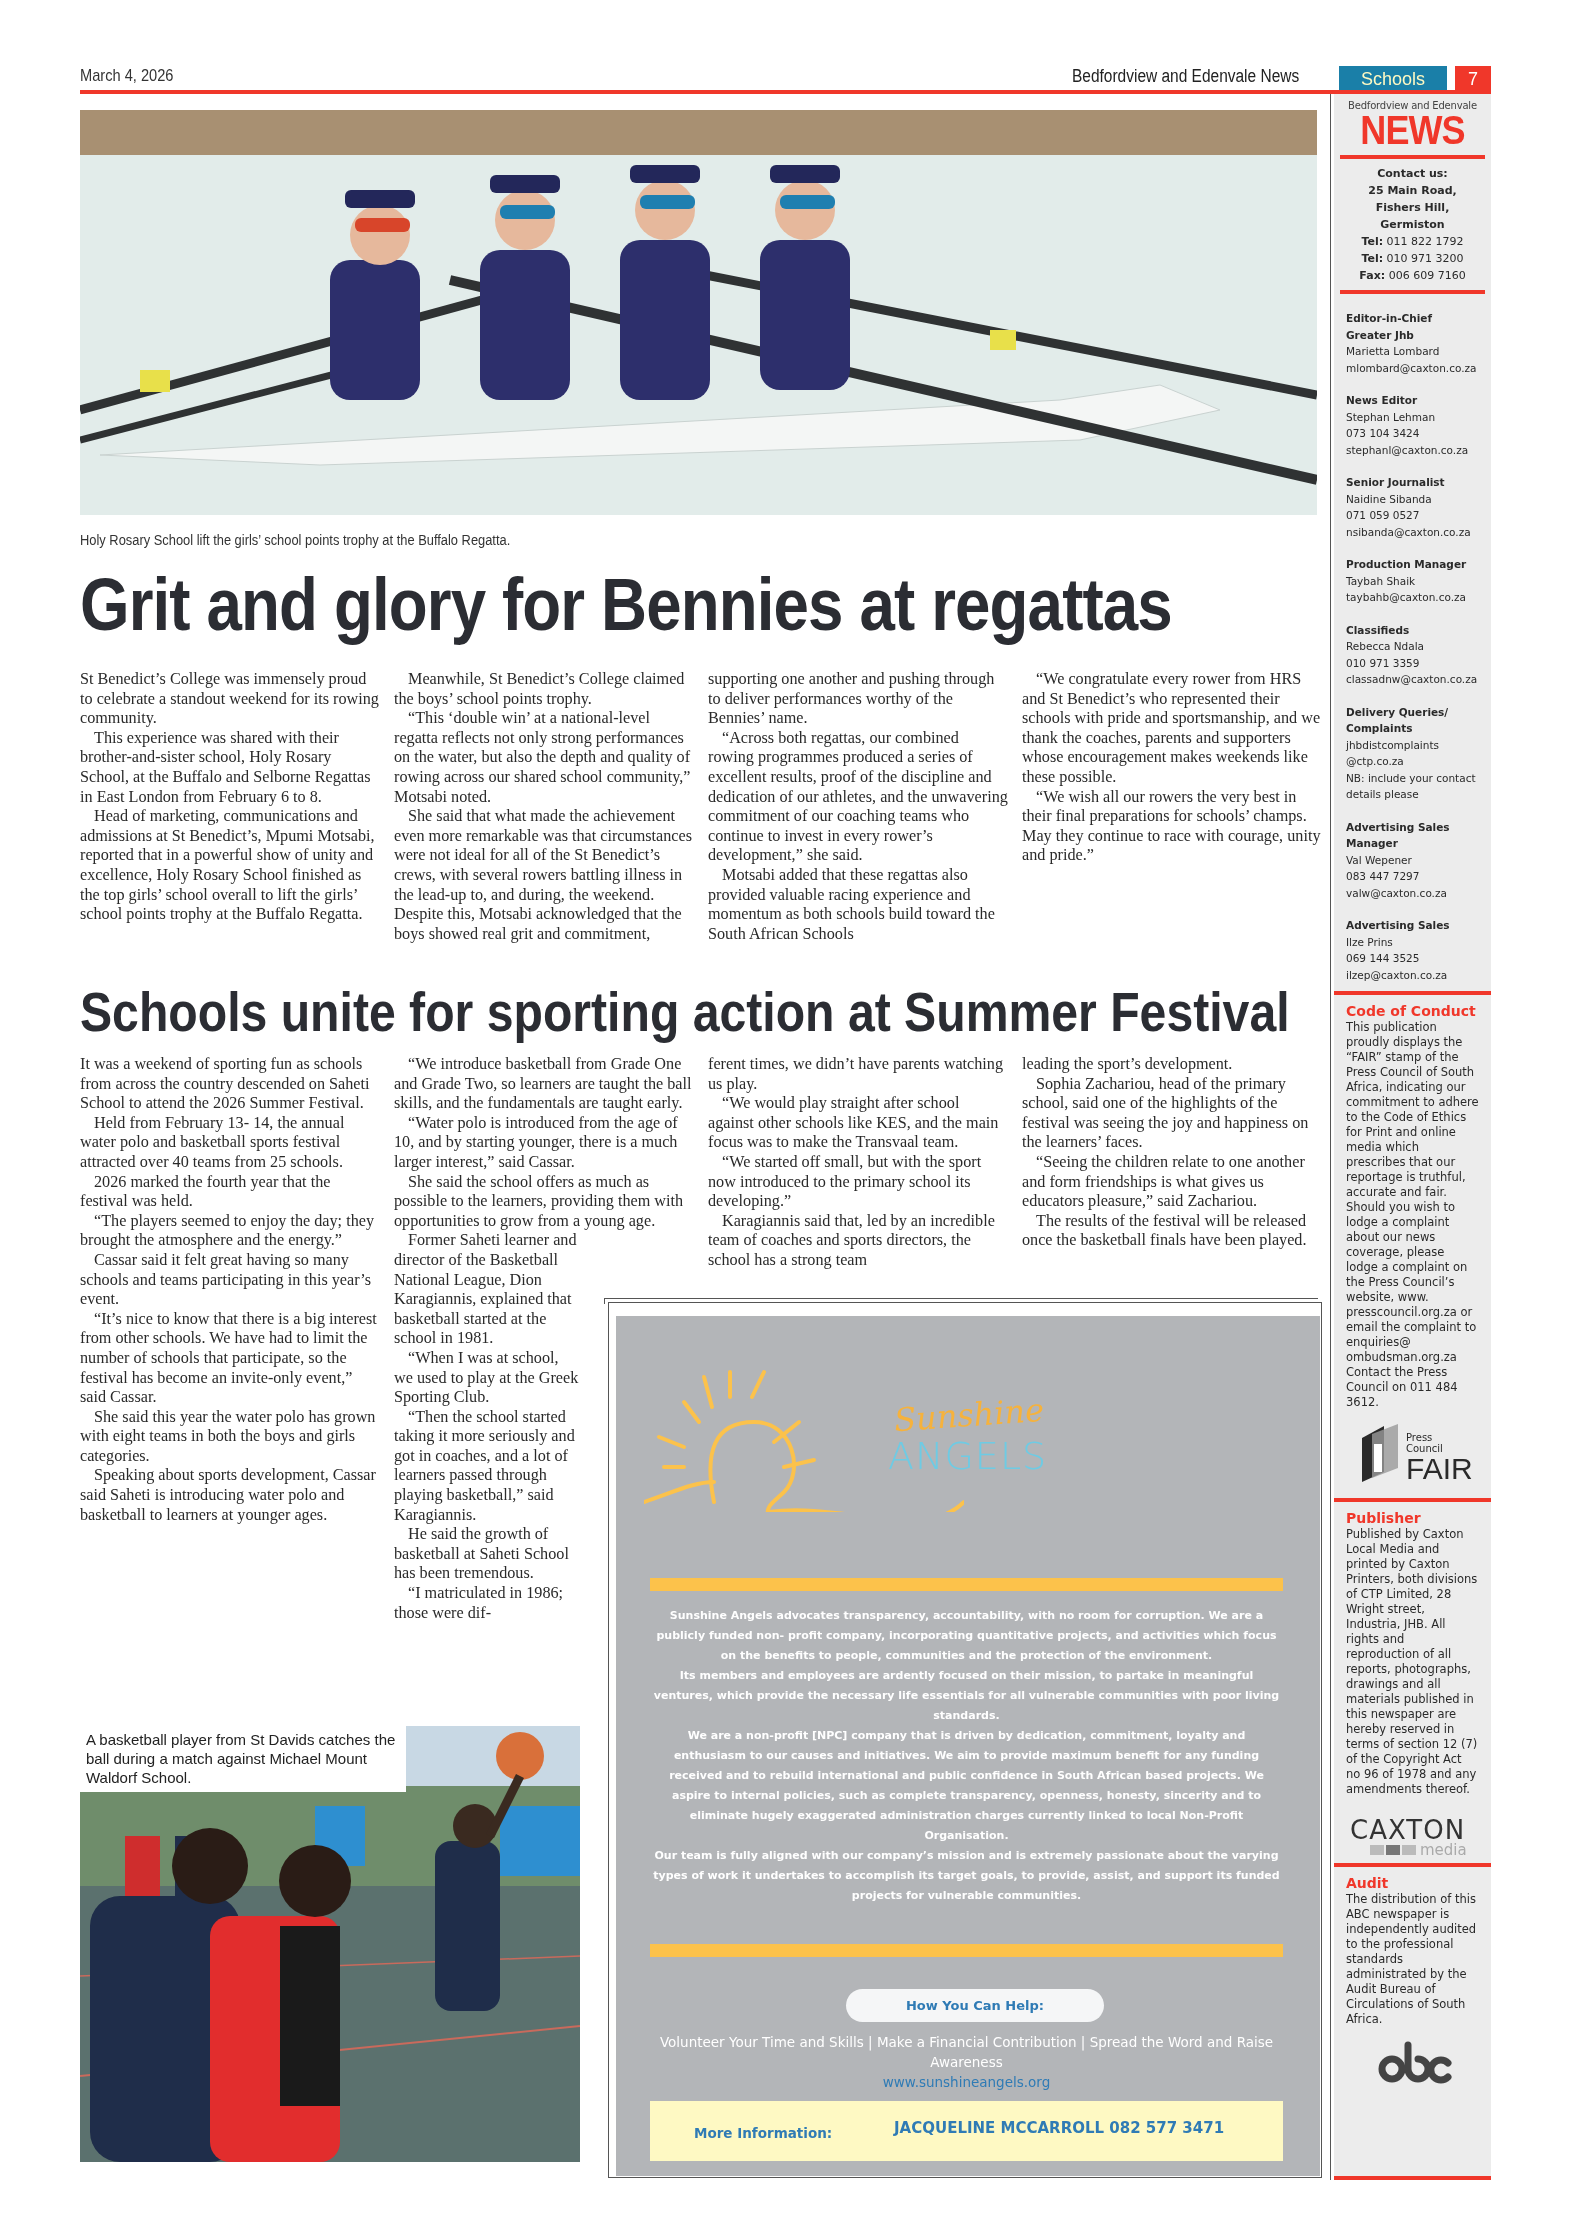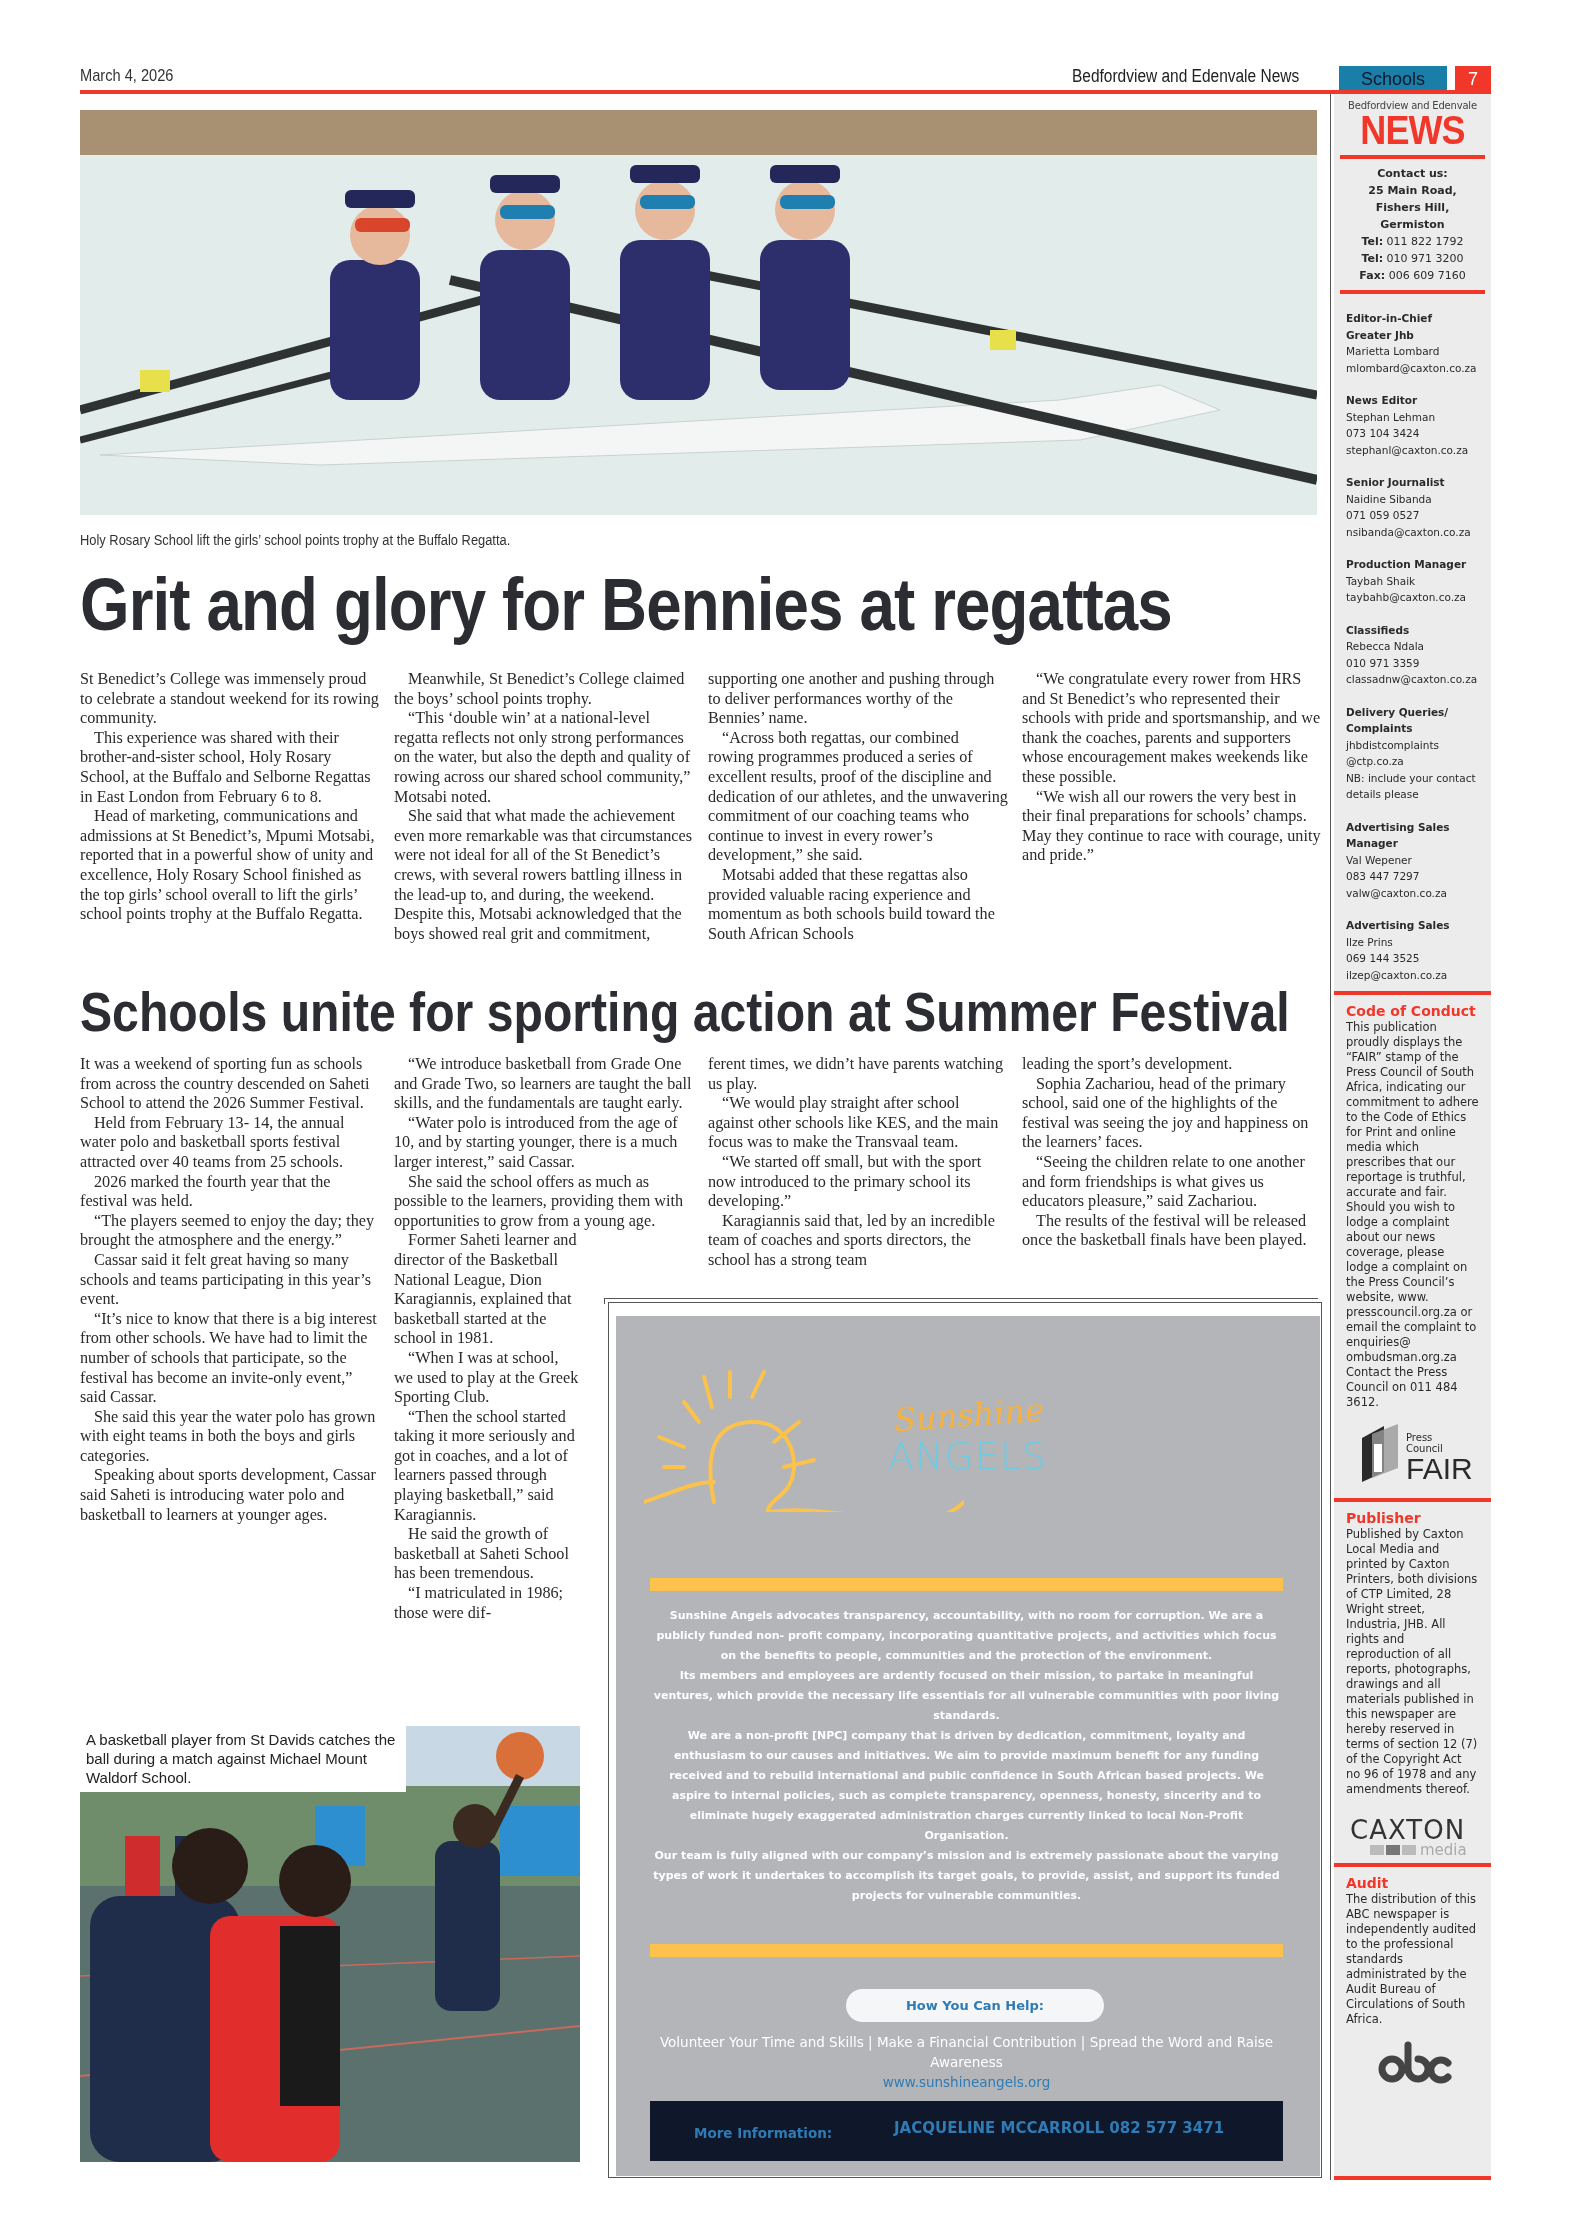--- a/index.html
+++ b/index.html
@@ -2,21 +2,21 @@
 <html><head>
   <meta charset="utf-8">
   <style>
     * { box-sizing: border-box; margin: 0; padding: 0; }
     html, body { width: 1572px; height: 2224px; background: #fff; overflow: hidden; }
     body { position: relative; font-family: "Liberation Serif", serif; color: #2a2a2a; }
 
     
     .hdr-date { position: absolute; left: 80px; top: 66px; font-family: "Liberation Sans", sans-serif; font-size: 17px; color: #333; transform: scaleX(0.86); transform-origin: left; }
     .hdr-paper { position: absolute; left: 1072px; top: 66px; font-family: "Liberation Sans", sans-serif; font-size: 18px; color: #222; transform: scaleX(0.86); transform-origin: left; white-space: nowrap; }
-    .hdr-section { position: absolute; left: 1339px; top: 66px; width: 108px; height: 26px; background: #1a7fa8; color: #0f172a; font-family: "Liberation Sans", sans-serif; font-size: 18px; text-align: center; line-height: 26px; }
+    .hdr-section { position: absolute; left: 1339px; top: 66px; width: 108px; height: 26px; background: #1a7fa8; color: #fef9c3; font-family: "Liberation Sans", sans-serif; font-size: 18px; text-align: center; line-height: 26px; }
     .hdr-page { position: absolute; left: 1455px; top: 66px; width: 36px; height: 26px; background: #f0372a; color: #fff; font-family: "Liberation Sans", sans-serif; font-size: 18px; text-align: center; line-height: 26px; }
     .hdr-rule { position: absolute; left: 80px; top: 90px; width: 1411px; height: 4px; background: #f0372a; }
 
     
     .sidebar { position: absolute; left: 1334px; top: 94px; width: 157px; height: 2086px; background: #ececec; font-family: "DejaVu Sans", sans-serif; color: #2a2a2a; }
     .sb-vline { position: absolute; left: 1330px; top: 94px; width: 1px; height: 2086px; background: #555; }
     .sb-logo-small { text-align: center; font-size: 10px; color: #444; margin-top: 6px; letter-spacing: -0.2px; }
     .sb-logo-big { text-align: center; font-family: "Liberation Sans", sans-serif; font-weight: bold; font-size: 40px; color: #f0372a; line-height: 38px; transform: scaleX(0.9); letter-spacing: -1px; }
     .sb-redbar { height: 4px; background: #f0372a; margin: 6px 6px; }
     .sb-contact { text-align: center; font-size: 11px; line-height: 17px; }
@@ -49,21 +49,21 @@
     .ad-frame2 { position: absolute; left: 604px; top: 1298px; width: 714px; height: 6px; border-top: 1px solid #555; border-left: 1px solid #555; }
     .ad { position: absolute; left: 616px; top: 1316px; width: 704px; height: 860px; background: #b3b5b8; font-family: "DejaVu Sans", sans-serif; }
     .ad-logo { position: absolute; left: 28px; top: 36px; width: 320px; height: 160px; }
     .ad-logo-script { position: absolute; left: 278px; top: 80px; font-family: "DejaVu Serif", serif; font-style: italic; font-size: 32px; color: #f6b23c; transform: rotate(-4deg); }
     .ad-logo-angels { position: absolute; left: 272px; top: 118px; font-family: "DejaVu Sans", sans-serif; font-size: 38px; color: #6ecbe4; letter-spacing: 1px; font-weight: 300; }
     .ad-yellowbar { position: absolute; left: 34px; width: 633px; height: 13px; background: #fcc24b; }
     .ad-body { position: absolute; left: 34px; top: 290px; width: 633px; color: #fff; font-size: 11px; line-height: 20px; text-align: center; font-weight: bold; }
     .ad-help { position: absolute; left: 230px; top: 714px; width: 258px; height: 33px; background: #f5f6f7; border-radius: 17px; color: #2f7bb5; font-weight: bold; font-size: 13px; text-align: center; line-height: 33px; }
     .ad-help-text { position: absolute; left: 34px; top: 757px; width: 633px; color: #fff; font-size: 13.5px; line-height: 20px; text-align: center; }
     .ad-url { display: block; color: #2f7bb5; }
-    .ad-more { position: absolute; left: 34px; top: 830px; width: 633px; height: 60px; background: #0f172a; }
+    .ad-more { position: absolute; left: 34px; top: 830px; width: 633px; height: 60px; background: #fef9c3; }
     .ad-more-label { position: absolute; left: 44px; top: 24px; color: #2f7bb5; font-size: 13.5px; font-weight: bold; }
     .ad-more-contact { position: absolute; left: 244px; top: 18px; color: #2f7bb5; font-size: 15px; font-weight: bold; }
   </style>
 </head>
 <body>
 
 <div class="hdr-date">March 4, 2026</div>
 <div class="hdr-paper">Bedfordview and Edenvale News</div>
 <div class="hdr-section">Schools</div>
 <div class="hdr-page">7</div>

